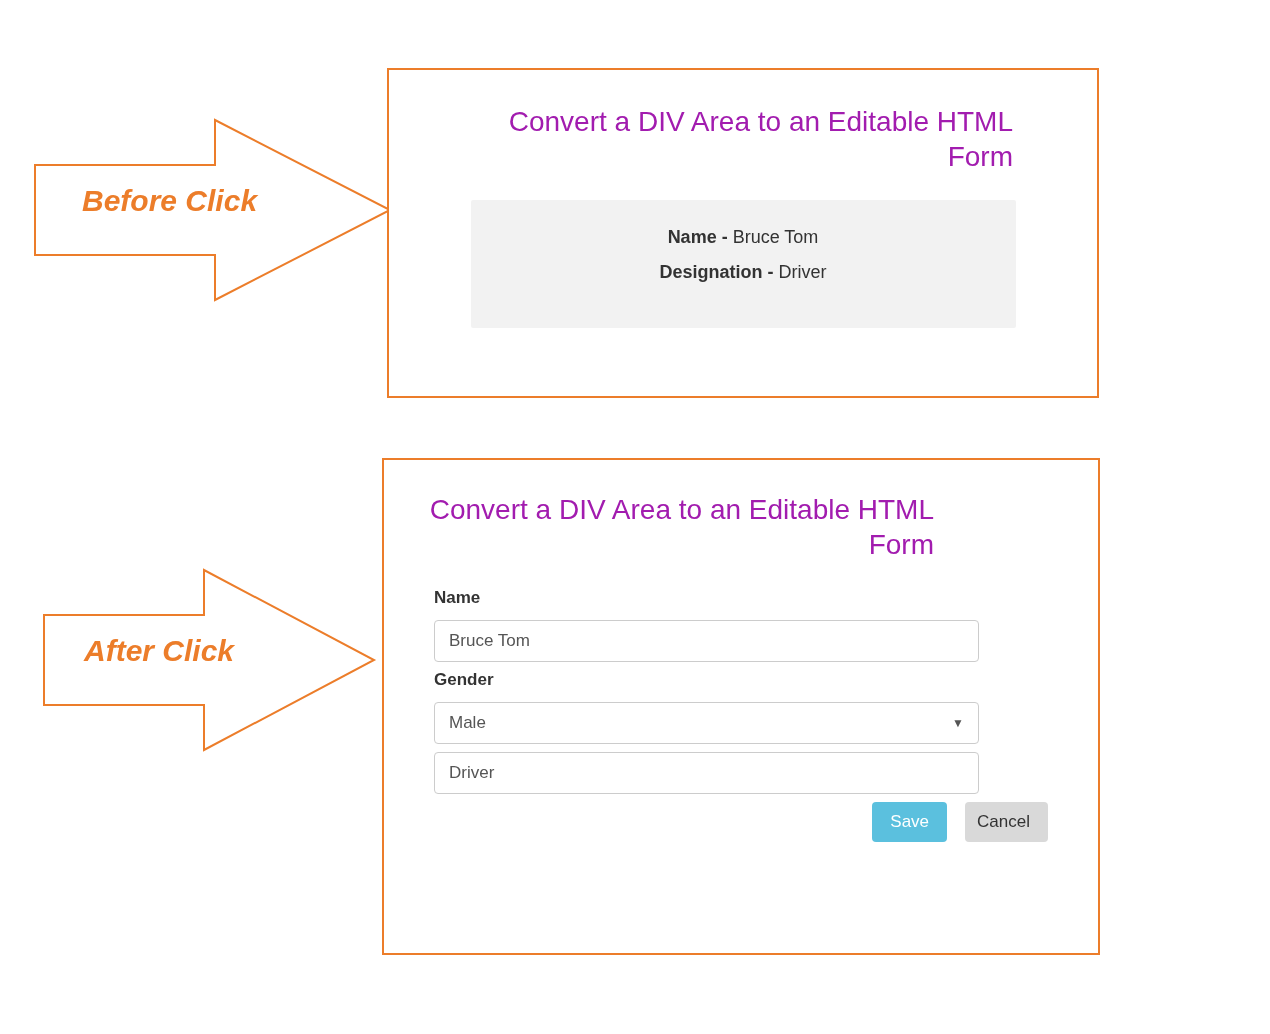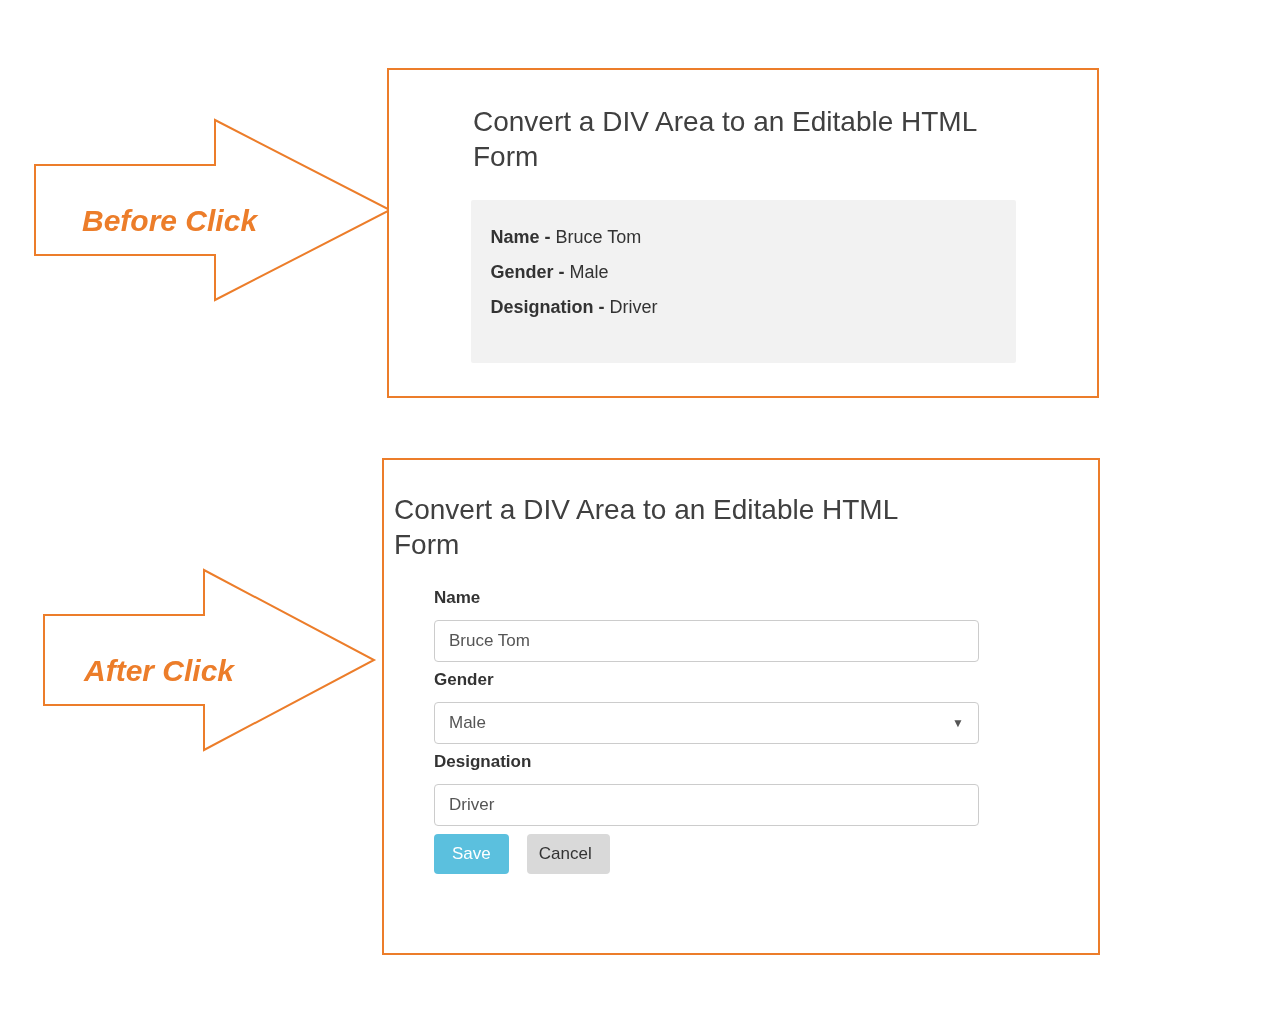--- a/index.html
+++ b/index.html
@@ -28,35 +28,36 @@
   .panel-after {
     left: 382px;
     top: 458px;
     width: 718px;
     height: 497px;
     padding: 28px 50px 28px 50px;
   }
   .title {
     font-size: 28px;
     font-weight: 400;
-    text-align: left;
-    color: #404040;
+    text-align: right;
+    color: #a21caf;
     margin: 4px auto 26px auto;
     max-width: 540px;
     line-height: 1.25;
   }
   .title-after {
     margin-left: -40px;
   }
   .readonly-block {
     background: #f2f2f2;
     margin: 0 auto;
     width: 545px;
     padding: 20px 20px 38px 20px;
     border-radius: 2px;
+    text-align: center;
   }
   .readonly-row {
     font-size: 18px;
     color: #333;
     padding: 7px 0;
   }
   .readonly-row .lbl { font-weight: 700; }
   .form-group { margin-bottom: 8px; width: 545px; }
   .form-label {
     display: block;
@@ -78,21 +79,21 @@
     align-items: center;
   }
   .select-wrap {
     position: relative;
     justify-content: space-between;
   }
   .select-caret {
     font-size: 12px;
     color: #555;
   }
-  .btn-row { display: flex; gap: 18px; }
+  .btn-row { display: flex; gap: 18px; justify-content: flex-end; }
   .btn {
     border: none;
     border-radius: 4px;
     font-size: 17px;
     padding: 10px 18px;
     cursor: pointer;
   }
   .btn-save { background: #5bc0de; color: #fff; }
   .btn-cancel { background: #d9d9d9; color: #333; padding-left: 12px; }
 
@@ -107,21 +108,20 @@
   .arrow-after { top: 570px; left: 44px; width: 330px; }
   .arrow-label {
     position: absolute;
     left: 47px;
     top: 64px;
     font-size: 30px;
     font-weight: 700;
     font-style: italic;
     color: #EC7D2A;
     white-space: nowrap;
-    margin-top: 20px;
   }
   .arrow-after .arrow-label { left: 40px; }
   svg.arrow-svg {
     position: absolute;
     left: 0; top: 0;
     width: 100%; height: 100%;
     overflow: visible;
   }
 </style>
 </head>
@@ -132,23 +132,20 @@
     <path d="M 0 45 L 180 45 L 180 0 L 355 90 L 180 180 L 180 135 L 0 135 Z" fill="none" stroke="#EC7D2A" stroke-width="2"></path>
   </svg>
   <div class="arrow-label">Before Click</div>
 </div>
 
 <div class="panel panel-before">
   <div class="title">Convert a DIV Area to an Editable HTML Form</div>
   <div class="readonly-block">
     <div class="readonly-row">
       <span class="lbl">Name - </span><span>Bruce Tom</span>
-    </div>
-    <div class="readonly-row">
-      <span class="lbl">Gender - </span><span>Male</span>
     </div>
     <div class="readonly-row">
       <span class="lbl">Designation - </span><span>Driver</span>
     </div>
   </div>
 </div>
 
 <div class="arrow-wrap arrow-after">
   <svg class="arrow-svg" viewBox="0 0 330 180">
     <path d="M 0 45 L 160 45 L 160 0 L 330 90 L 160 180 L 160 135 L 0 135 Z" fill="none" stroke="#EC7D2A" stroke-width="2"></path>
@@ -168,21 +165,20 @@
 
   <div class="form-group">
     <label class="form-label">Gender</label>
     <div class="select-wrap">
       <span>Male</span>
       <span class="select-caret">▼</span>
     </div>
   </div>
 
   <div class="form-group">
-    <label class="form-label">Designation</label>
     <div class="text-input">
       <span>Driver</span>
     </div>
   </div>
 
   <div class="btn-row">
     <button class="btn btn-save">Save</button>
     <button class="btn btn-cancel">Cancel</button>
   </div>
 </div>

